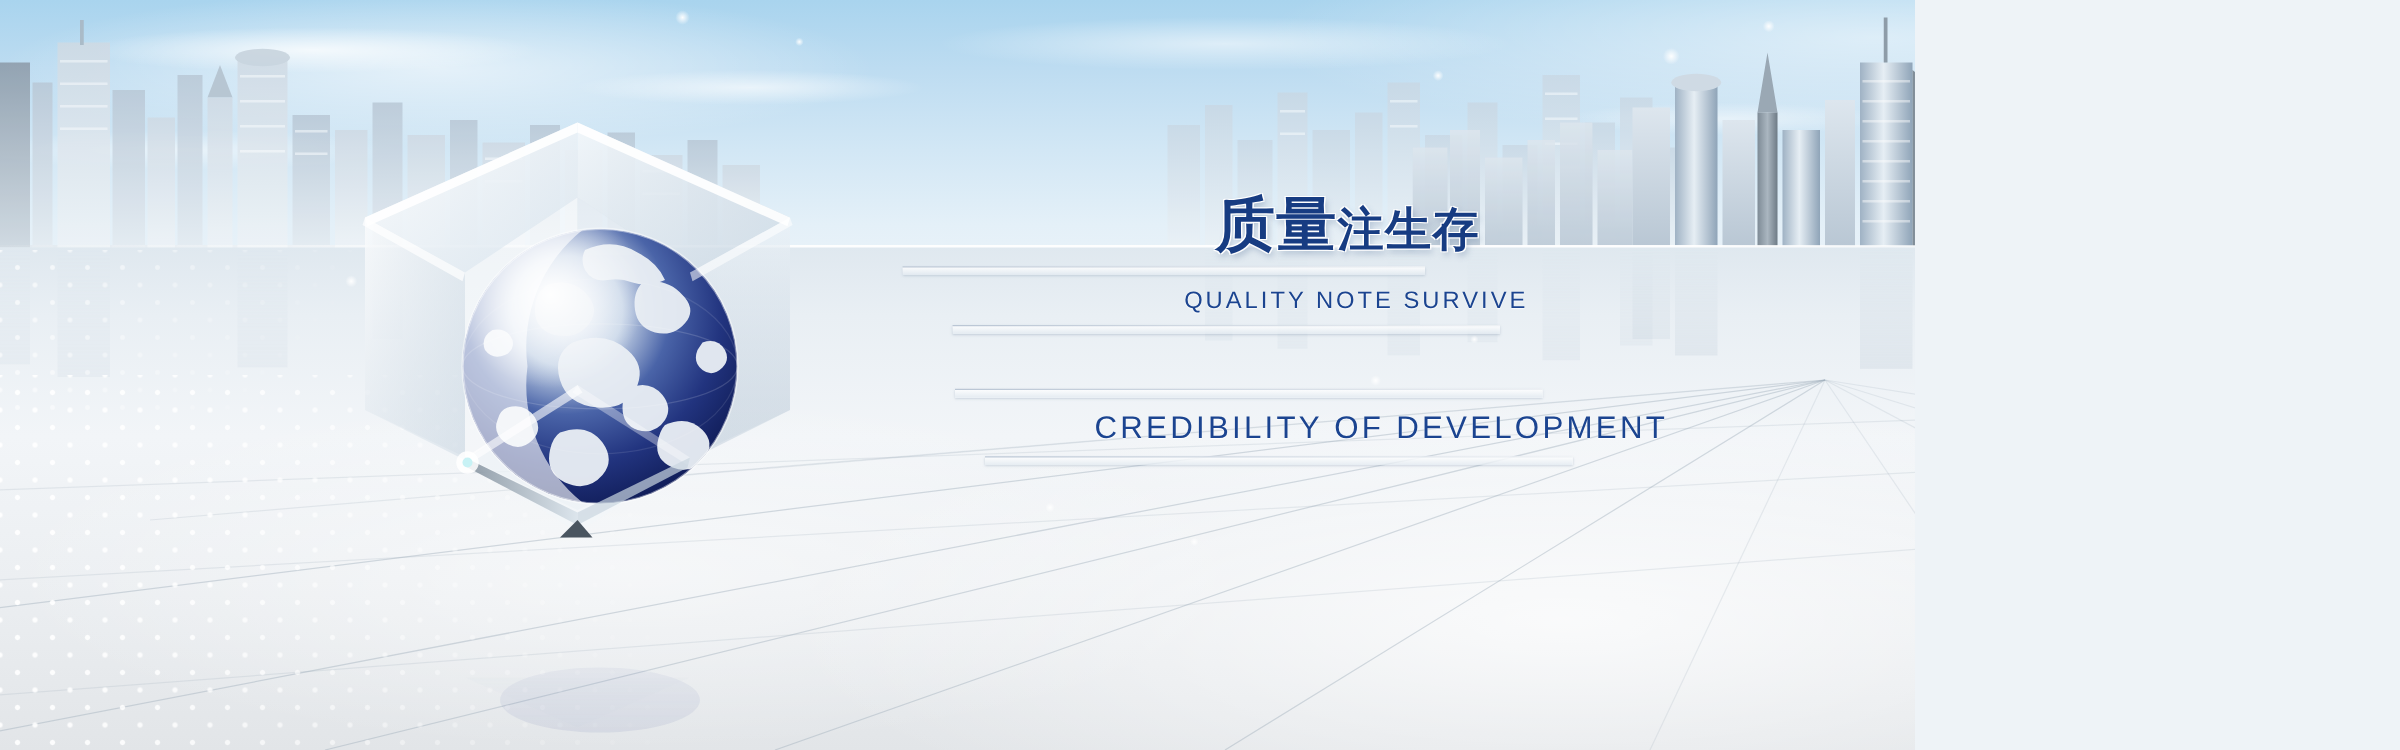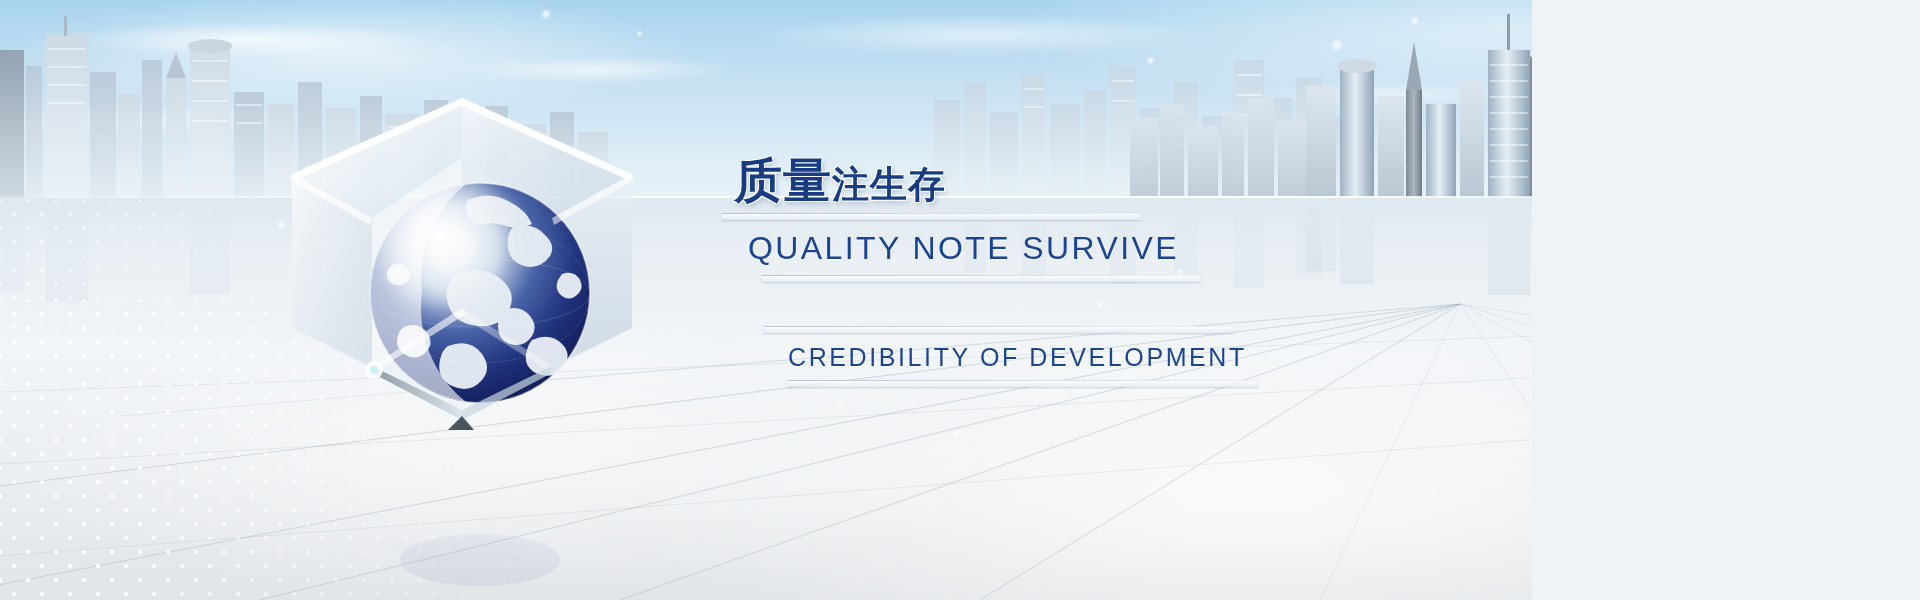--- a/index.html
+++ b/index.html
@@ -2,21 +2,21 @@
 <html lang="zh"><head>
 <meta charset="utf-8">
 <title>Corporate Banner</title>
 <style>
   html,body{margin:0;padding:0;}
   body{
     width:1920px;height:600px;overflow:hidden;
     font-family:"Liberation Sans","DejaVu Sans",sans-serif;
     background:#eef3f7;
   }
-  .banner{position:relative;width:1532px;height:600px;overflow:hidden;}
+  .banner{position:relative;width:1532px;height:600px;overflow:hidden;text-align:center;}
 
   
   .sky{
     position:absolute;left:0;top:0;width:1920px;height:250px;
     background:
       radial-gradient(ellipse 700px 120px at 1500px 30px, rgba(255,255,255,.55), rgba(255,255,255,0) 70%),
       radial-gradient(ellipse 500px 90px at 350px 55px, rgba(255,255,255,.6), rgba(255,255,255,0) 70%),
       linear-gradient(180deg,#a9d4ee 0%,#bddcf1 22%,#d2e7f5 48%,#e4f0f8 72%,#eff5fa 100%);
   }
   .clouds{
@@ -121,21 +121,21 @@
     position:relative;height:7px;margin:9px 0 0 0;width:418px;
     background:linear-gradient(180deg,rgba(255,255,255,.95),rgba(225,233,240,.7));
     box-shadow:0 1px 2px rgba(120,140,165,.35);
   }
   .divider.wide{width:438px;}
   .divider::after{
     content:"";position:absolute;left:0;top:0;width:100%;height:1px;
     background:linear-gradient(90deg,rgba(150,168,190,.65),rgba(150,168,190,.15));
   }
   .subline{
-    font-size:32px;letter-spacing:2.4px;color:#1b4490;
+    font-size:19px;letter-spacing:2.4px;color:#1b4490;
     margin:10px 0 0 26px;white-space:nowrap;
     text-shadow:0 1px 1px rgba(255,255,255,.9);
   }
   .block2{margin-top:44px;}
   .block2 .headline{margin:0 0 0 30px;}
   .block2 .subline{margin-left:66px;font-size:25px;letter-spacing:2.6px;}
   .block2 .divider{width:470px;margin-left:42px;}
 </style>
 </head>
 <body>

